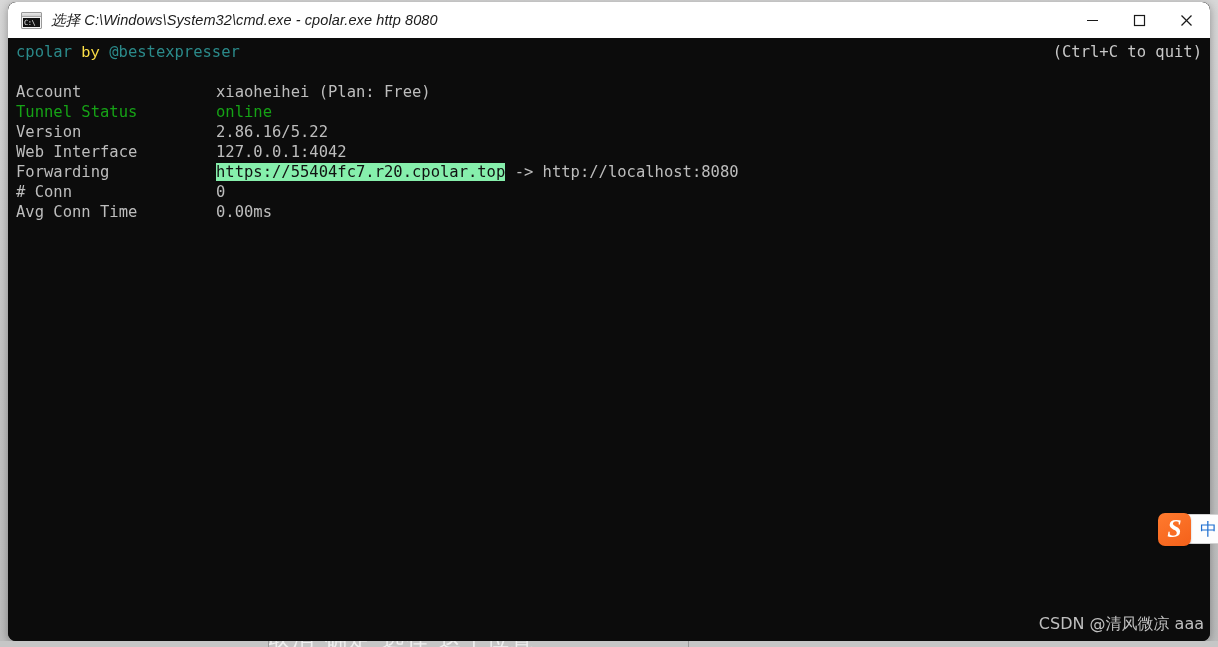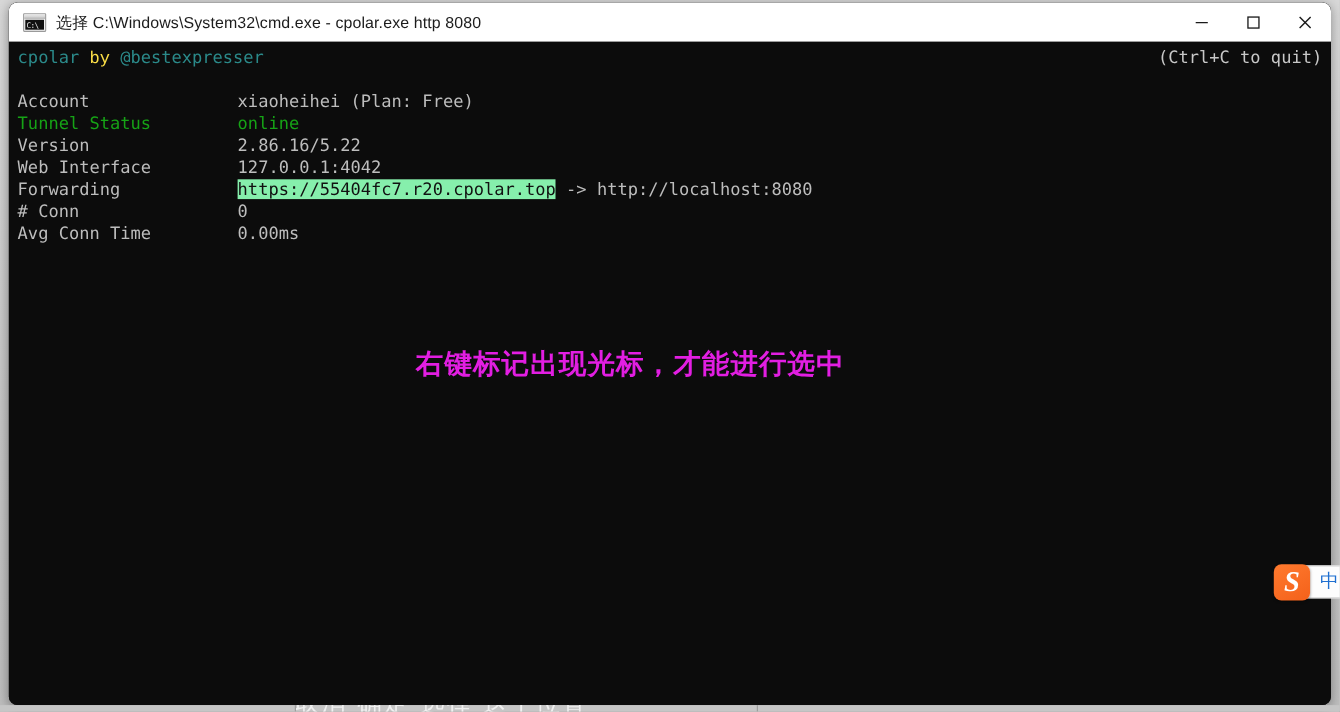--- a/index.html
+++ b/index.html
@@ -77,20 +77,21 @@
     letter-spacing: -0.5px;
     white-space: nowrap;
   }
 
   #title-text {
     font-size: 14.5px;
     color: #1c1c1c;
     font-family: "Liberation Sans", sans-serif;
     white-space: nowrap;
     letter-spacing: .1px;
+    font-style: italic;
   }
 
   #window-controls {
     position: absolute;
     right: 0; top: 0;
     height: 36px;
     display: flex;
   }
   .wc-btn {
     width: 47px;
@@ -299,34 +300,34 @@
 
       <div class="cline"><span class="label-col c-gray">Web Interface</span><span class="c-gray">127.0.0.1:4042</span></div>
 
 
       <div class="cline"><span class="label-col c-gray">Forwarding</span><span class="sel">https://55404fc7.r20.cpolar.top</span><span class="c-gray"> -&gt; http://localhost:8080</span></div>
 
       <div class="cline"><span class="label-col c-gray"># Conn</span><span class="c-gray">0</span></div>
 
       <div class="cline"><span class="label-col c-gray">Avg Conn Time</span><span class="c-gray">0.00ms</span></div>
 
-      <div id="annotation">右键标记出现光标，才能进行选中</div>
 
     </div>
   </div>
 
   <div id="ime-bar">
     <div id="ime-logo">
       <span>S</span>
     </div>
     <div id="ime-panel">
       <span id="ime-mode">中</span>
     </div>
   </div>
 
+  <div id="watermark">CSDN @清风微凉 aaa</div>
 
   <div id="bottom-strip">
     <div class="glyphs">取消 确定 选择 这个位置</div>
     <div class="tick" style="left:268px;"></div>
     <div class="tick" style="left:688px;"></div>
   </div>
 
 </div>
 
 </body></html>

